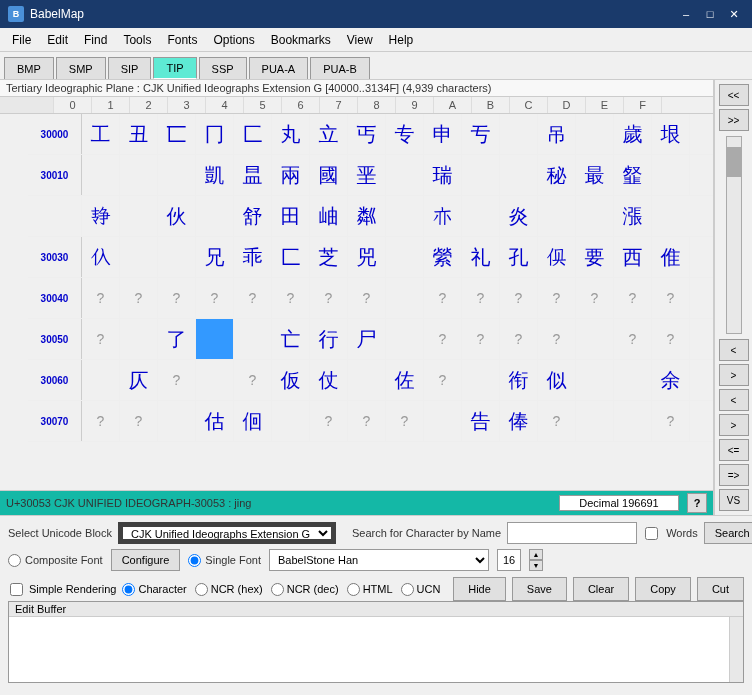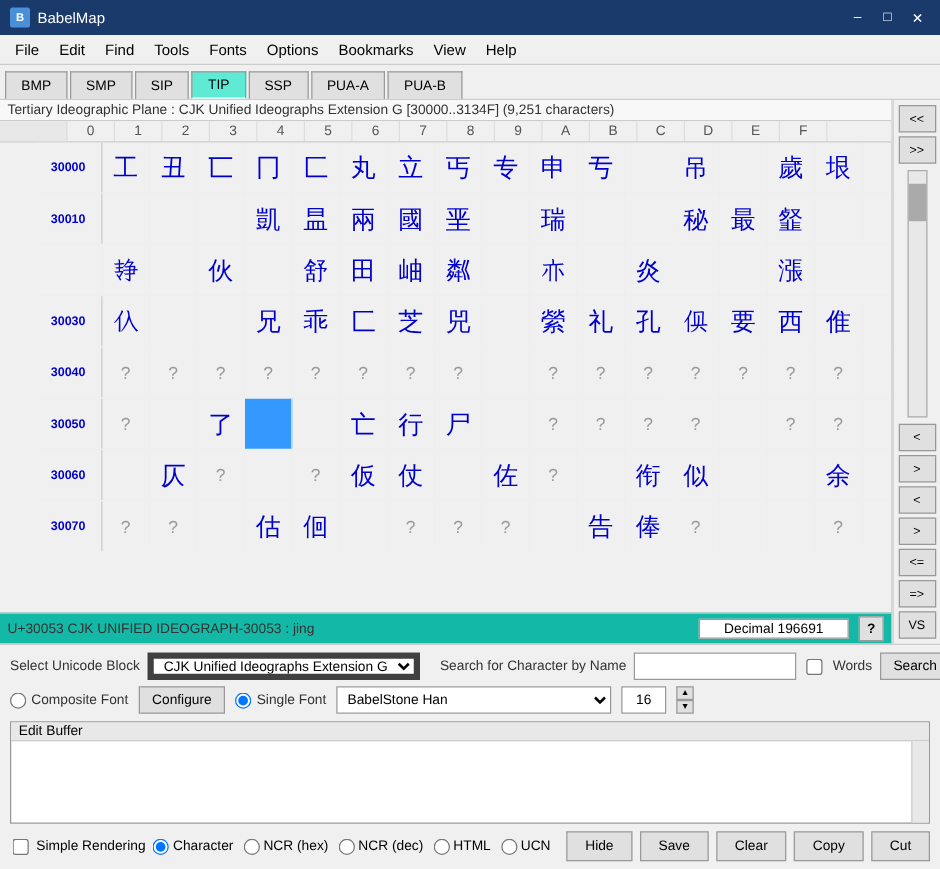--- a/index.html
+++ b/index.html
@@ -299,21 +299,21 @@
     select.font-select {
       height: 22px;
       font-size: 11px;
       border: 1px solid #999;
       background: white;
       padding: 0 4px;
       width: 220px;
     }
     input.font-size-input {
       height: 22px;
-      width: 36px;
+      width: 24px;
       border: 1px solid #999;
       padding: 0 4px;
       font-size: 11px;
       text-align: center;
     }
     .spin-btns {
       display: flex;
       flex-direction: column;
     }
     .spin-btn {
@@ -438,21 +438,21 @@
   <button class="tab-btn">PUA-A</button>
   <button class="tab-btn">PUA-B</button>
 </div>
 
 <div id="main-wrapper">
   <div id="grid-and-side">
 
     <div id="grid-area">
 
       <div id="info-bar">
-        <span>Tertiary Ideographic Plane : CJK Unified Ideographs Extension G [30000..3134F] (9,251 characters)</span>
+        <span>Tertiary Ideographic Plane : CJK Unified Ideographs Extension G [40000..3134F] (4,939 characters)</span>
       </div>
 
       <div id="grid-header">
         <div class="grid-header-cell grid-header-corner"></div>
         <div class="grid-header-cell">0</div>
         <div class="grid-header-cell">1</div>
         <div class="grid-header-cell">2</div>
         <div class="grid-header-cell">3</div>
         <div class="grid-header-cell">4</div>
         <div class="grid-header-cell">5</div>
@@ -678,27 +678,20 @@
         <input type="radio" name="font-mode" checked="" style="">
         <span class="section-label">Single Font</span>
       </div>
       <select class="font-select">
         <option>BabelStone Han</option>
       </select>
       <input class="font-size-input" type="text" value="16" style="">
       <div class="spin-btns">
         <button class="spin-btn">▲</button>
         <button class="spin-btn">▼</button>
-      </div>
-    </div>
-
-    <div id="edit-buffer-section">
-      <div id="edit-buffer-label">Edit Buffer</div>
-      <div id="edit-buffer-content">
-        <div id="edit-buffer-scrollbar"></div>
       </div>
     </div>
 
     <div id="bottom-controls">
       <label class="checkbox-label">
         <input type="checkbox" style="">
         <span>Simple Rendering</span>
       </label>
       <div class="format-radio-group">
         <label class="format-option">
@@ -721,14 +714,21 @@
           <input type="radio" name="format" style="">
           <span>UCN</span>
         </label>
       </div>
       <button class="action-btn">Hide</button>
       <button class="action-btn">Save</button>
       <button class="action-btn">Clear</button>
       <button class="action-btn">Copy</button>
       <button class="action-btn">Cut</button>
     </div>
+
+    <div id="edit-buffer-section">
+      <div id="edit-buffer-label">Edit Buffer</div>
+      <div id="edit-buffer-content">
+        <div id="edit-buffer-scrollbar"></div>
+      </div>
+    </div>
   </div>
 </div>
 
 </body></html>

